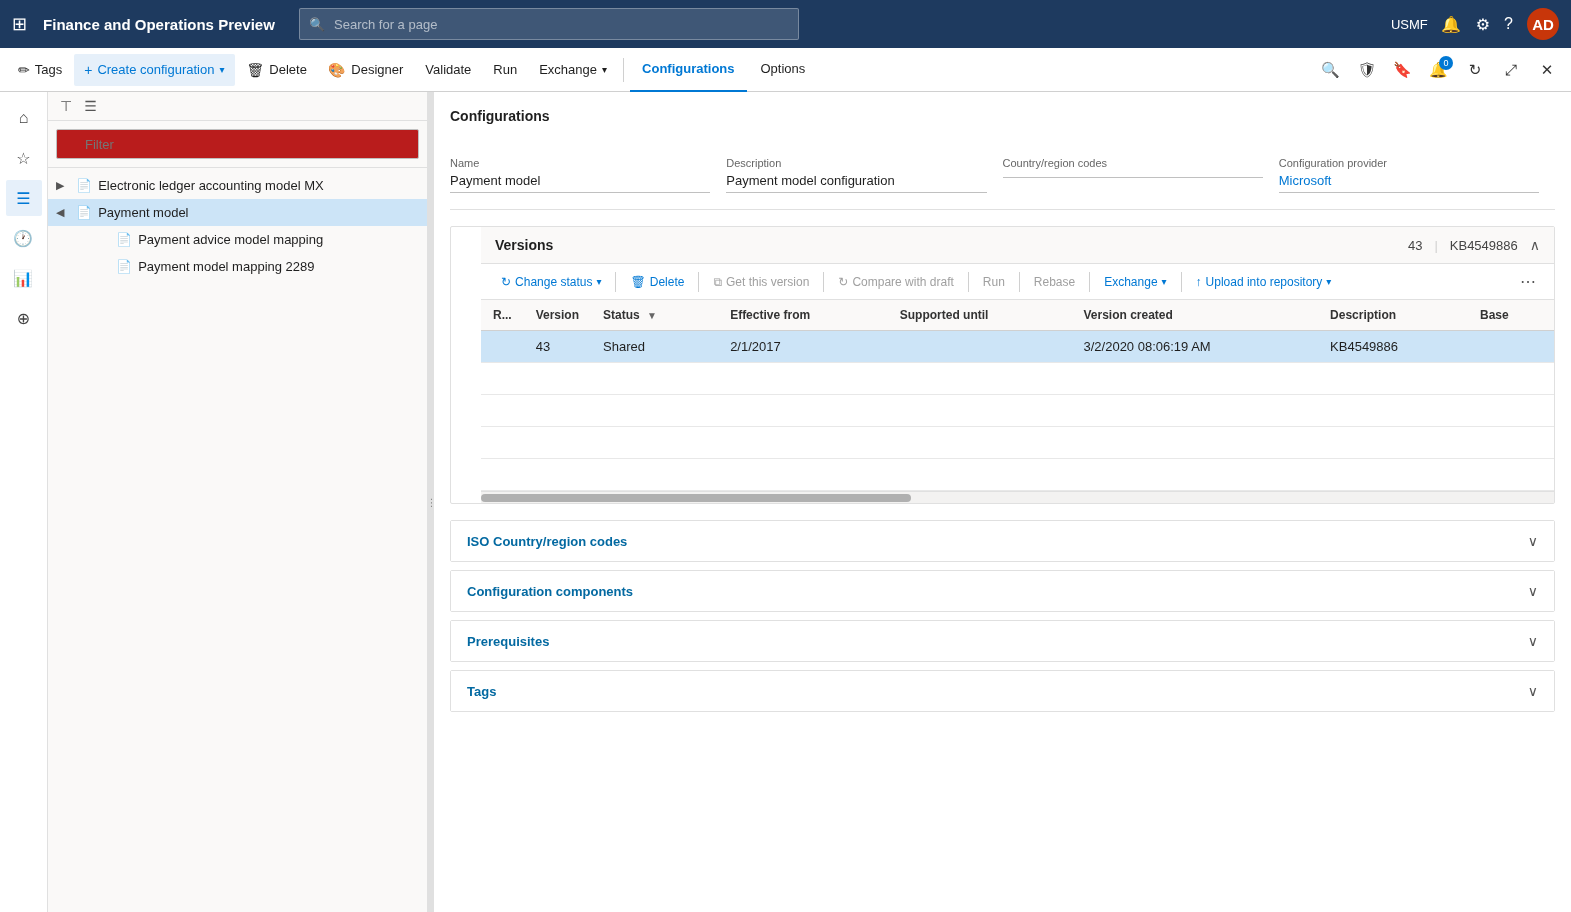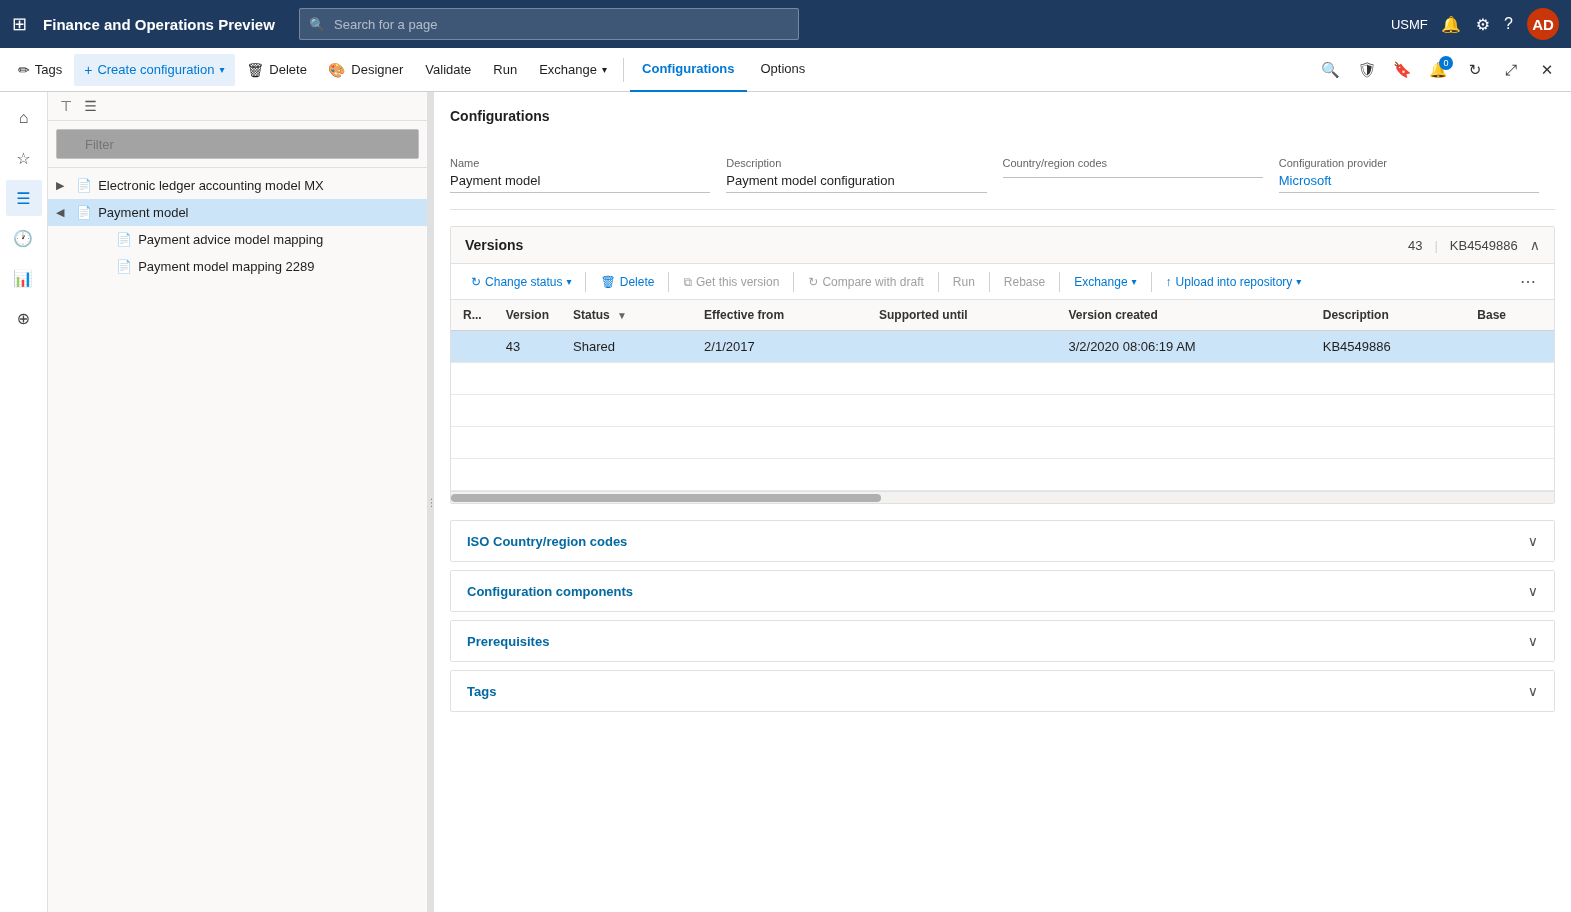--- a/index.html
+++ b/index.html
@@ -128,21 +128,21 @@
       padding: 8px;
       border-bottom: 1px solid #e0e0e0;
     }
     .tree-filter-input {
       width: 100%;
       height: 30px;
       padding: 4px 8px 4px 28px;
       border: 1px solid #c0c0c0;
       border-radius: 2px;
       font-size: 13px;
-      background: #a3a3a3;
+      background: #b91c1c;
       outline: none;
       position: relative;
     }
     .filter-wrap { position: relative; }
     .filter-icon {
       position: absolute; left: 7px; top: 50%; transform: translateY(-50%);
       font-size: 13px; color: #666; pointer-events: none;
     }
     .tree-action-btn {
       border: none; background: transparent; cursor: pointer; color: #555;
@@ -190,20 +190,21 @@
       font-size: 13px; color: #1f1f1f; border-bottom: 1px solid #c0c0c0;
       padding-bottom: 4px; min-width: 120px;
     }
     .config-field-value.link { color: #0078d4; cursor: pointer; }
 
     
     .versions-section {
       border: 1px solid #e0e0e0;
       border-radius: 2px;
       margin-bottom: 16px;
+      padding-left: 30px;
     }
     .versions-header {
       display: flex; align-items: center; padding: 10px 14px;
       border-bottom: 1px solid #e0e0e0; background: #faf9f8;
     }
     .versions-title { font-size: 14px; font-weight: 600; color: #1f1f1f; flex: 1; }
     .versions-count { font-size: 13px; color: #444; margin-right: 12px; }
     .versions-kb { font-size: 13px; color: #444; margin-right: 12px; }
     .versions-collapse { cursor: pointer; font-size: 14px; color: #555; }
 

